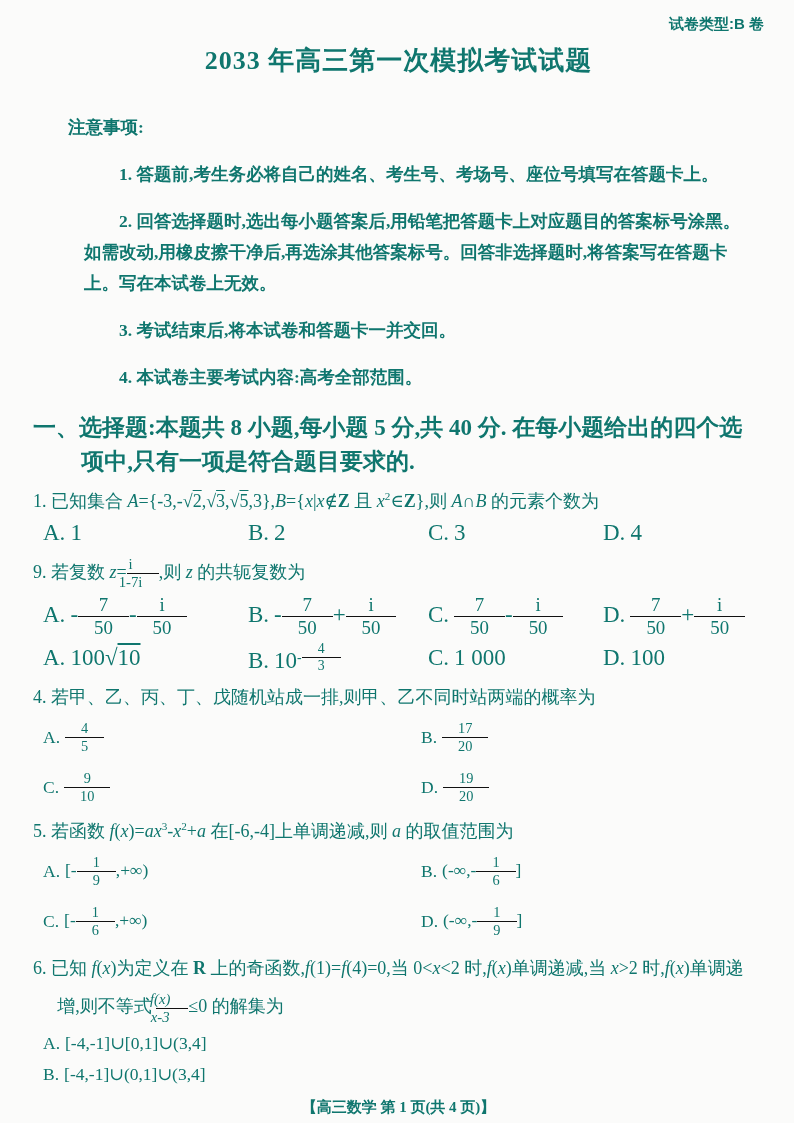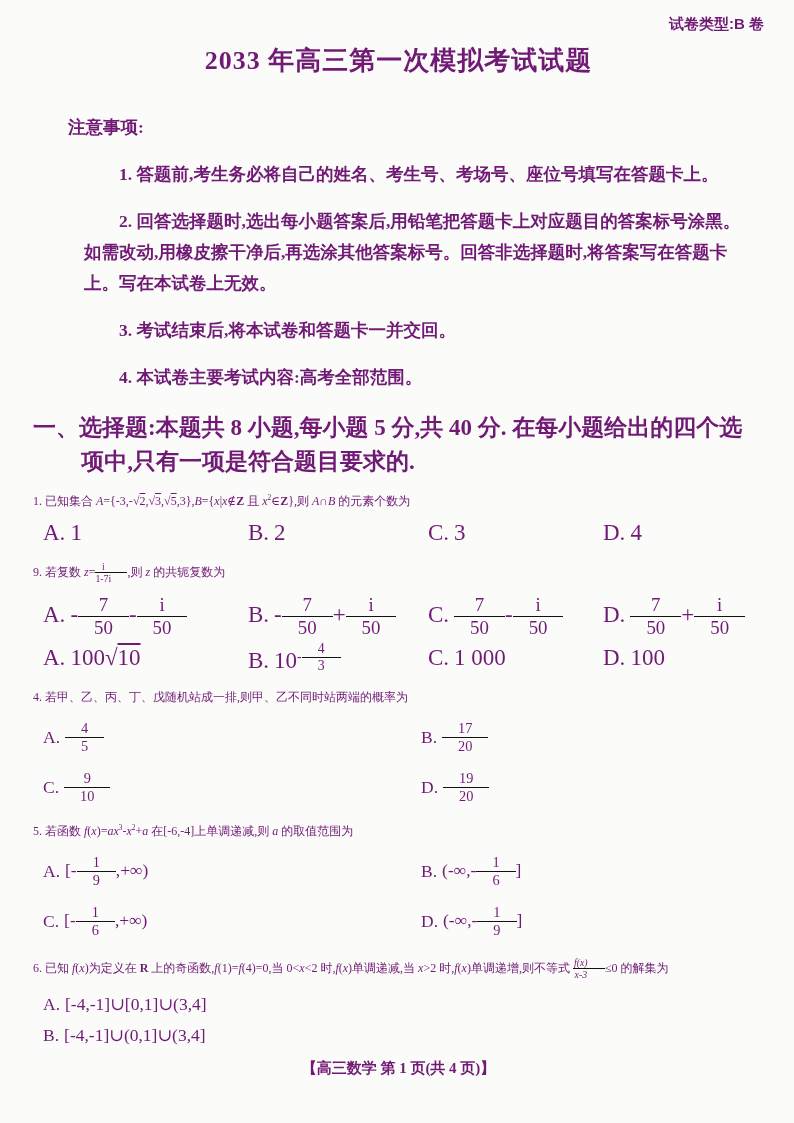--- a/index.html
+++ b/index.html
@@ -4,21 +4,21 @@
 <style>
   html,body{margin:0;padding:0;background:#e8e8e8;}
   .page{
     position:relative;
     width:794px;height:1123px;
     margin:0 auto;
     background:#fbfbfa;
     box-sizing:border-box;
     padding:14px 30px 0 33px;
     font-family:"Liberation Serif","DejaVu Serif",serif;
-    color:#701a75;
+    color:#0f766e;
     overflow:hidden;
   }
   .paper-type{
     text-align:right;
     font-weight:bold;
     font-size:15px;
     line-height:20px;
     font-family:"Liberation Sans","DejaVu Sans",sans-serif;
   }
   .title{
@@ -50,21 +50,21 @@
     margin:18px 0 0;
     font-weight:bold;
     font-size:23px;
     line-height:34px;
     padding-left:2.1em;
     text-indent:-2.1em;
   }
   .question{margin:0;}
   .stem{
     margin:6px 0 0;
-    font-size:12px;
+    font-size:18px;
     line-height:32px;
     padding-left:1.35em;
     text-indent:-1.35em;
   }
   .q2 .stem,.q6 .stem{line-height:38px;}
   .opts4{
     display:grid;
     grid-template-columns:205px 180px 175px 1fr;
     margin:2px 0 0 10px;
     font-size:23px;

